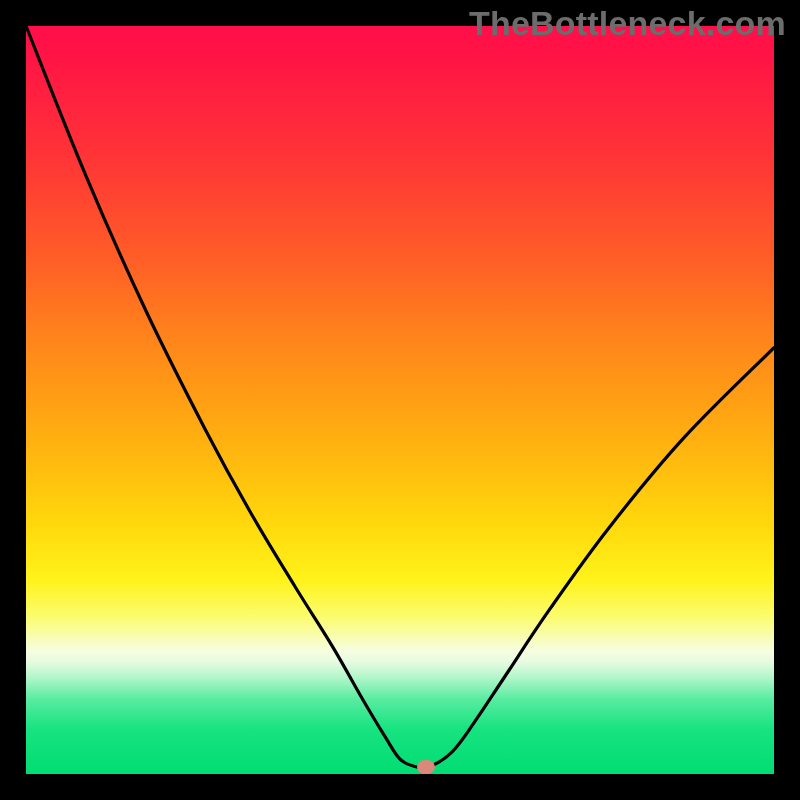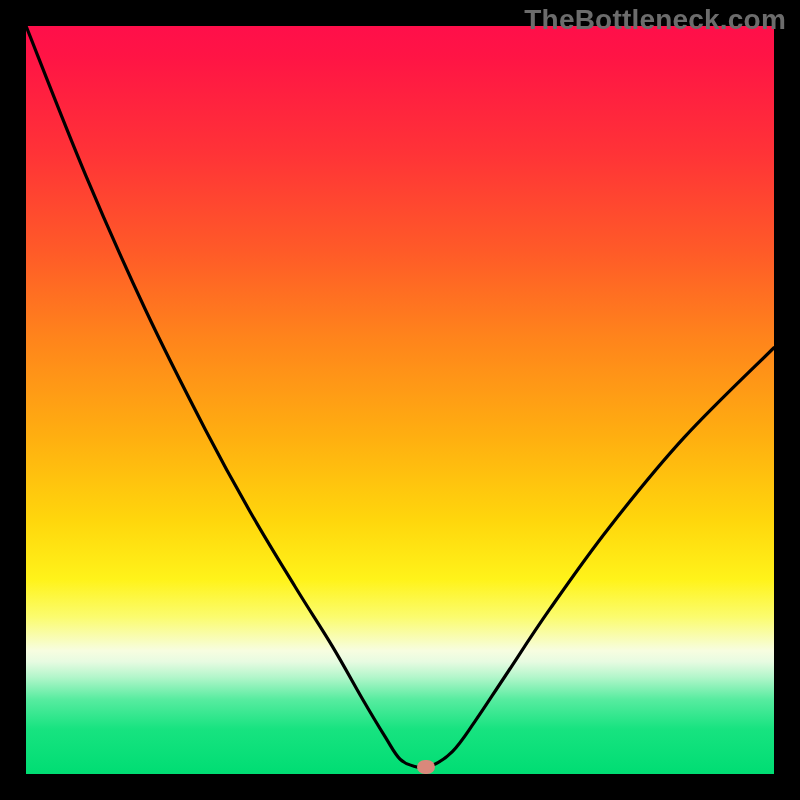--- a/index.html
+++ b/index.html
@@ -14,21 +14,21 @@
   .frame {
     position: relative;
     width: 800px;
     height: 800px;
     background: #000;
   }
   .watermark {
     position: absolute;
     top: 4px;
     right: 14px;
-    font-size: 28px;
+    font-size: 34px;
     font-weight: 600;
     color: #6c6c6c;
     letter-spacing: 0.2px;
     z-index: 5;
   }
   .plot {
     position: absolute;
     left: 26px;
     top: 26px;
     width: 748px;

